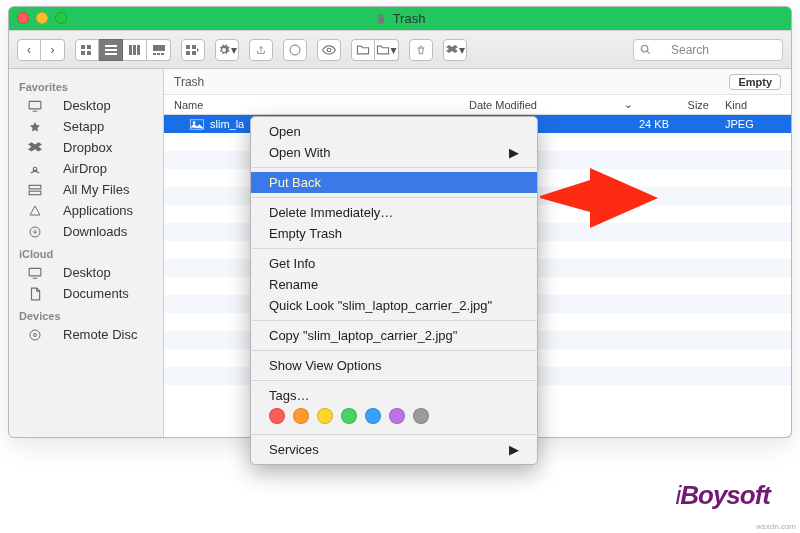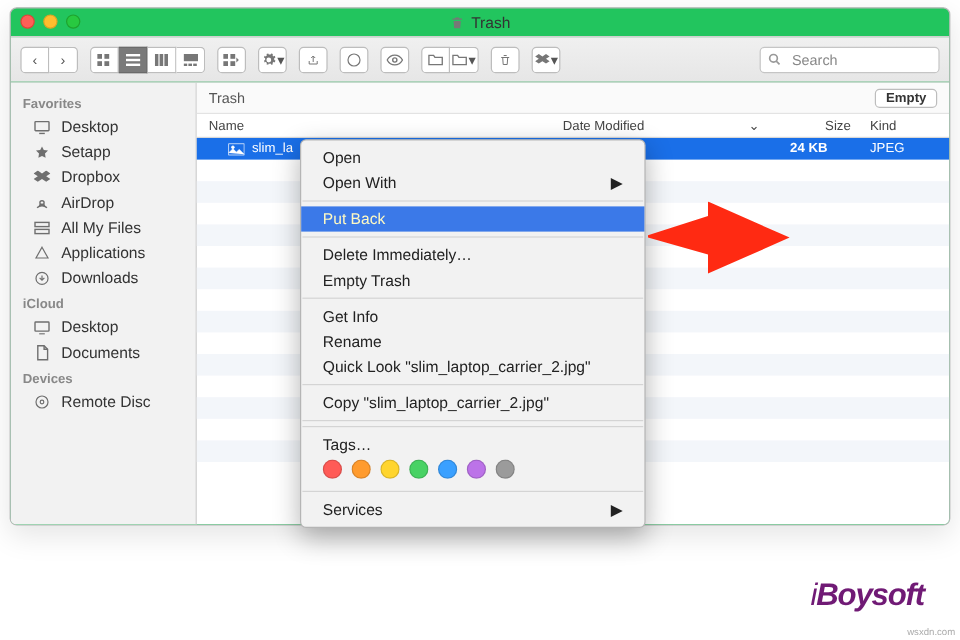--- a/index.html
+++ b/index.html
@@ -13,41 +13,41 @@
 .tl.g { background: #28c940; border: 1px solid #1fa32e; }
 .wtitle { font-size: 13px; color: #333; display: flex; align-items: center; gap: 6px; }
 .toolbar { height: 38px; display: flex; align-items: center; padding: 0 8px; gap: 10px; border-bottom: 1px solid #c8c8c8; background: linear-gradient(#f0f0f0,#e6e6e6); }
 .tbtn { background: #fff; border: 1px solid #bdbdbd; border-radius: 4px; height: 22px; min-width: 24px; display: inline-flex; align-items: center; justify-content: center; font-size: 12px; color: #555; }
 .tbtn.seg { border-radius: 0; border-left-width: 0; }
 .seggrp { display: inline-flex; }
 .seggrp .tbtn:first-child { border-radius: 4px 0 0 4px; border-left-width: 1px; }
 .seggrp .tbtn:last-child { border-radius: 0 4px 4px 0; }
 .tbtn.active { background: #7a7a7a; color: #fff; border-color: #6a6a6a; }
 .spacer { flex: 1; }
-.search { display: flex; align-items: center; border: 1px solid #c5c5c5; background: #fff; border-radius: 4px; height: 22px; padding: 0 6px; width: 150px; font-size: 12px; color: #888; gap: 9px;}
+.search { display: flex; align-items: center; border: 1px solid #c5c5c5; background: #fff; border-radius: 4px; height: 22px; padding: 0 6px; width: 150px; font-size: 12px; color: #888; gap: 20px;}
 .body { flex: 1; display: flex; background: #fff; }
 .sidebar { width: 155px; background: #f2f2f2; border-right: 1px solid #d0d0d0; padding: 6px 0; font-size: 13px; color: #444; overflow: hidden; }
 .sb-sec { font-size: 11px; color: #888; font-weight: 600; padding: 6px 10px 2px 10px; }
-.sb-item { display: flex; align-items: center; gap: 8px; padding: 3px 10px 3px 18px; color: #333; }
+.sb-item { display: flex; align-items: center; gap: 20px; padding: 3px 10px 3px 18px; color: #333; }
 .sb-icon { width: 16px; height: 14px; color: #6f6f6f; display: inline-flex; align-items: center; justify-content: center; }
 .main { flex: 1; display: flex; flex-direction: column; }
 .location { height: 26px; display: flex; align-items: center; justify-content: space-between; padding: 0 10px; font-size: 12px; color: #555; border-bottom: 1px solid #e3e3e3; background: #fafafa; }
 .emptybtn { background: #fff; border: 1px solid #bdbdbd; border-radius: 4px; font-size: 11px; padding: 1px 8px; color: #333; font-weight: bold;}
 .cols { height: 20px; display: flex; align-items: center; font-size: 11px; color: #444; border-bottom: 1px solid #d8d8d8; background: #fff; }
 .col-name { width: 305px; padding-left: 10px; }
 .col-date { width: 170px; display: flex; align-items: center; justify-content: space-between; padding-right: 6px;}
 .col-size { width: 80px; text-align: right; padding-right: 10px;}
 .col-kind { flex: 1; padding-left: 6px;}
 .rows { flex: 1; position: relative; }
 .row { height: 18px; display: flex; align-items: center; font-size: 11px; }
 .row.alt { background: #f3f6fa; }
 .row.sel { background: #1a6fe8; color: #fff; }
 .row .c1 { width: 305px; padding-left: 26px; display: flex; align-items: center; gap: 6px;}
 .row .c2 { width: 170px; }
-.row .c3 { width: 80px; text-align: center; padding-right: 10px; font-weight: bold;}
+.row .c3 { width: 80px; text-align: left; padding-right: 10px;}
 .row .c4 { flex: 1; padding-left: 6px;}
 .ctx { position: absolute; left: 250px; top: 116px; width: 288px; background: #f2f2f2; border: 1px solid #b5b5b5; border-radius: 5px; box-shadow: 0 8px 22px rgba(0,0,0,0.3); padding: 4px 0; font-size: 13px; color: #222; z-index: 50; }
 .mi { padding: 3px 18px; display: flex; align-items: center; justify-content: space-between;}
 .mi.hl { background: #3b79e8; color: #fef9c3; }
 .msep { height: 1px; background: #d4d4d4; margin: 4px 1px; }
 .tagrow { display: flex; gap: 8px; padding: 2px 18px 6px 18px; }
 .tagdot { width: 16px; height: 16px; border-radius: 50%; border: 1px solid rgba(0,0,0,0.15); }
 .arrowshape { position: absolute; left: 540px; top: 168px; z-index: 60; }
 .logo { position: absolute; right: 30px; bottom: 22px; font-size: 26px; font-weight: 300; font-style: italic; color: #701a75; letter-spacing: -1px; }
 .logo b { font-weight: 800; font-style: italic; }
@@ -342,20 +342,23 @@
       <span>Rename</span>
     </div>
   <div class="mi">
       <span>Quick Look "slim_laptop_carrier_2.jpg"</span>
     </div>
   <div class="msep"></div>
   <div class="mi">
       <span>Copy "slim_laptop_carrier_2.jpg"</span>
     </div>
   <div class="msep"></div>
+  <div class="mi">
+      <span>Show View Options</span>
+    </div>
   <div class="msep"></div>
   <div class="mi">
       <span>Tags…</span>
     </div>
   <div class="tagrow">
     <div class="tagdot" style="background:#ff5b57"></div>
     <div class="tagdot" style="background:#ff9b2e"></div>
     <div class="tagdot" style="background:#ffd52e"></div>
     <div class="tagdot" style="background:#48d264"></div>
     <div class="tagdot" style="background:#3aa0ff"></div>

